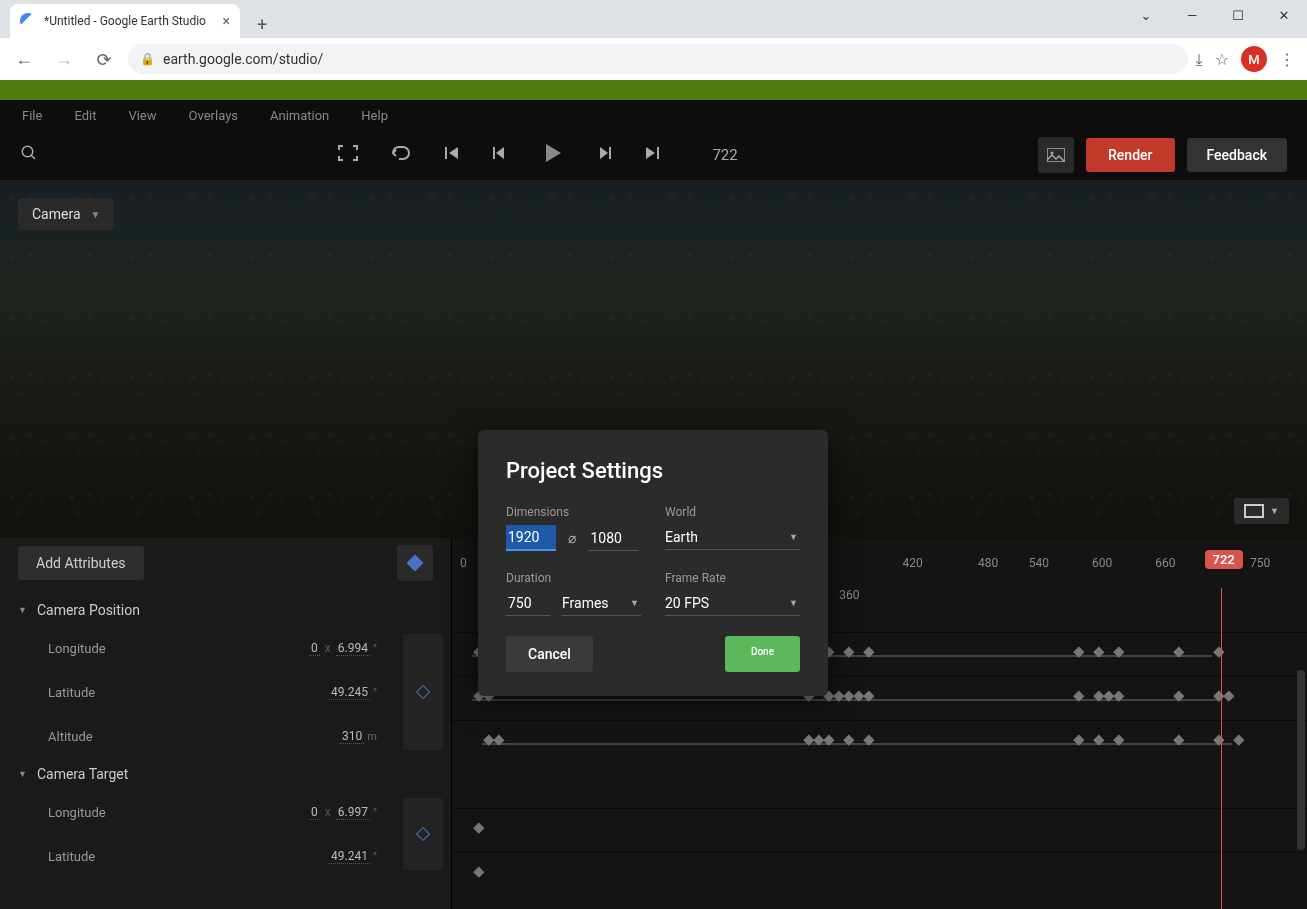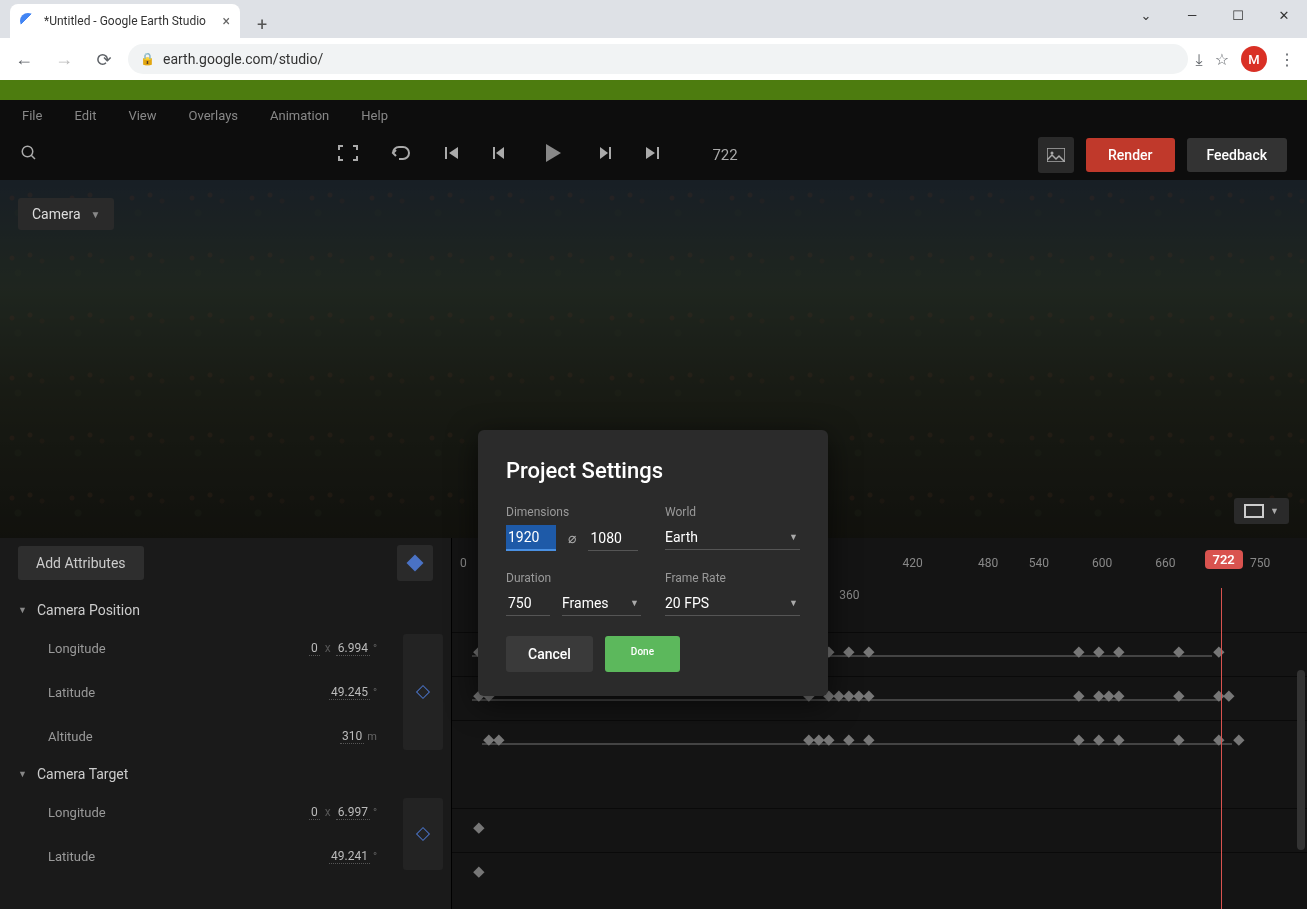--- a/index.html
+++ b/index.html
@@ -97,21 +97,21 @@
 .form-label { font-size:12px; color:#999; margin-bottom:6px; display:block; }
 .input-row { display:flex; align-items:center; gap:12px; }
 .uinput { background:transparent; border:none; border-bottom:1px solid #555; color:#fff; font-size:14px; padding:4px 2px; width:50px; outline:none; }
 .uinput.selected { background:#1e5aa8; border-bottom:2px solid #4a90e2; }
 .link-icon { color:#aaa; font-size:14px; }
 .uselect { background:transparent; border:none; border-bottom:1px solid #555; color:#fff; font-size:14px; padding:4px 2px 4px 0; display:flex; align-items:center; justify-content:space-between; gap:8px; }
 .uselect .caret { font-size:9px; color:#aaa; }
 .checkbox-row { display:flex; align-items:center; gap:14px; margin:14px 0 22px; }
 .checkbox { width:18px; height:18px; border:2px solid #777; border-radius:3px; }
 .checkbox-label { font-size:14px; color:#ddd; }
-.modal-actions { display:flex; justify-content:flex-start; gap:12px; }
+.modal-actions { display:flex; justify-content:space-between; gap:12px; }
 .btn-cancel { background:#3a3a3a; color:#fff; padding:10px 22px; border-radius:3px; font-size:14px; font-weight:500; }
 .btn-done { background:#5cb85c; color:#fff; padding:10px 26px; border-radius:3px; font-size:10px; font-weight:500; }
 
 .scrollbar-v { position:absolute; right:2px; top:570px; width:8px; height:180px; background:#333; border-radius:4px; }
 </style>
 </head>
 <body>
 
 <div class="browser-chrome">
   <div class="tab-bar">

